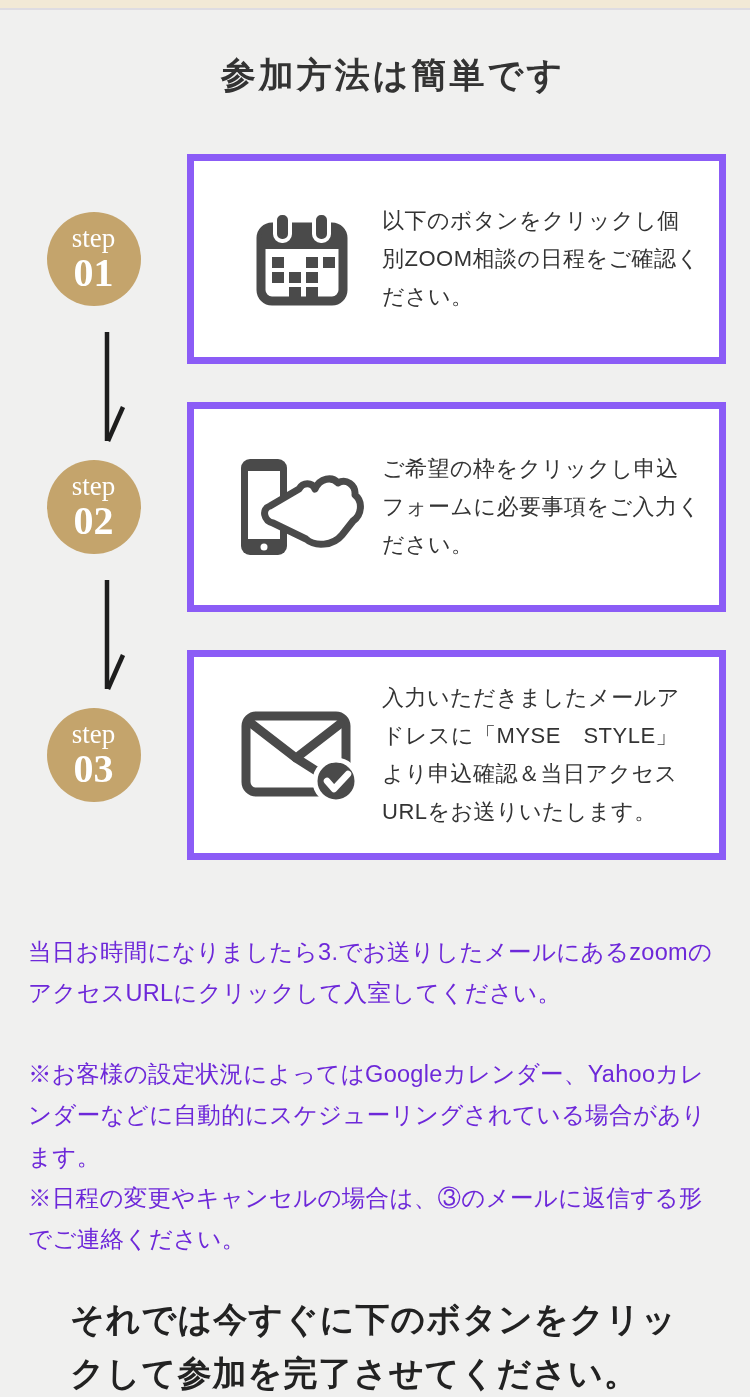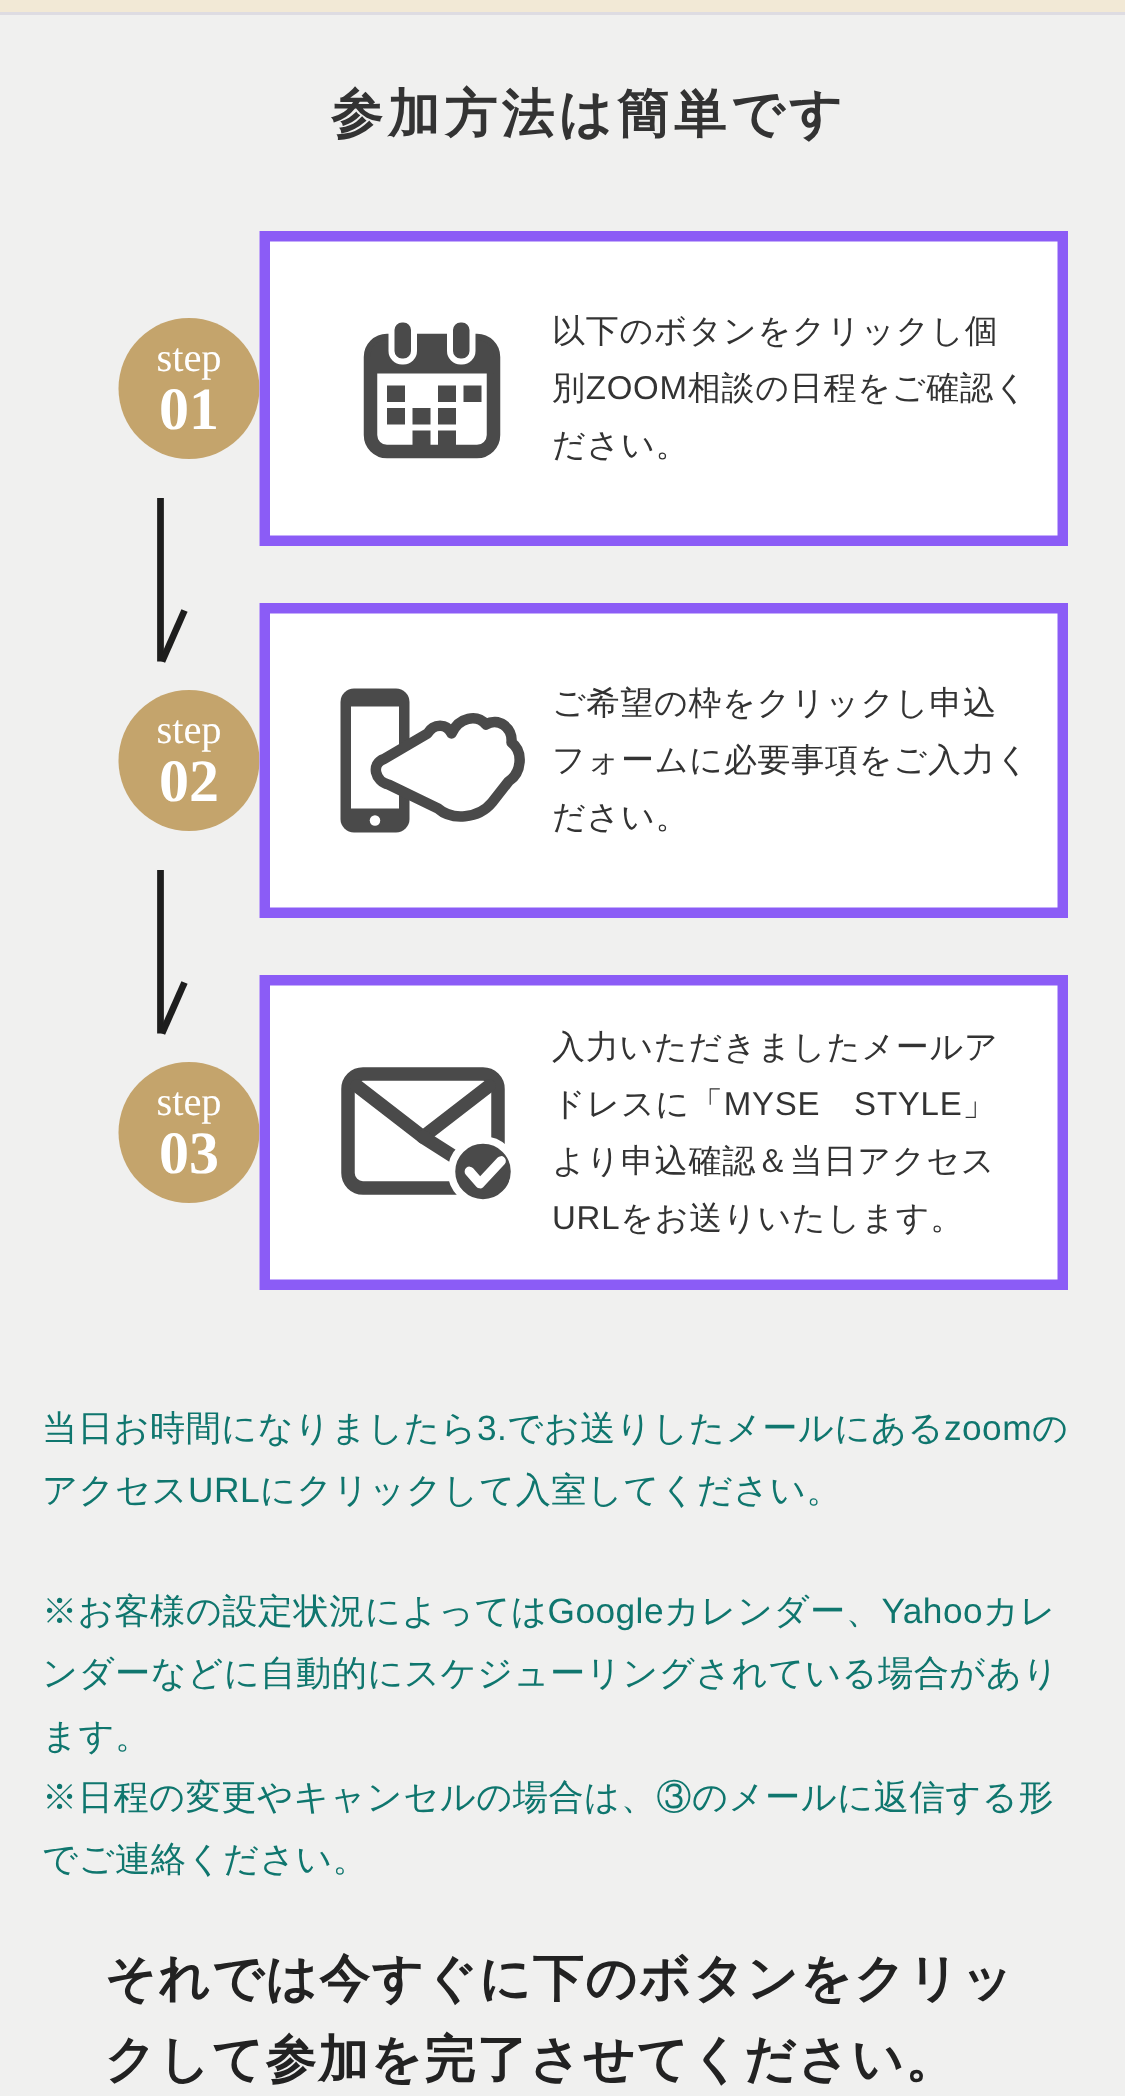--- a/index.html
+++ b/index.html
@@ -29,24 +29,24 @@
     position: relative;
     margin-top: 55px;
   }
   .step-row {
     display: flex;
     align-items: center;
     height: 210px;
     margin-bottom: 38px;
   }
   .badge-col {
-    width: 173px;
+    width: 187px;
     flex: 0 0 auto;
     display: flex;
-    justify-content: flex-end;
+    justify-content: center;
   }
   .badge {
     width: 94px;
     height: 94px;
     border-radius: 50%;
     background: #c4a46c;
     color: #fff;
     display: flex;
     flex-direction: column;
     align-items: center;
@@ -88,21 +88,21 @@
     width: 40px;
     height: 116px;
   }
   .arrow-1 { top: 176px; }
   .arrow-2 { top: 424px; }
   .para {
     margin: 72px 28px 0;
     font-size: 23.5px;
     line-height: 1.75;
     letter-spacing: 0.3px;
-    color: #0f766e;
+    color: #6d28d9;
   }
   .notes { margin-top: 40px; }
   .notes span { display: block; }
   .cta {
     margin: 32px 34px 0 70px;
     max-width: 616px;
     font-size: 34px;
     font-weight: bold;
     line-height: 1.6;
     letter-spacing: 1px;

